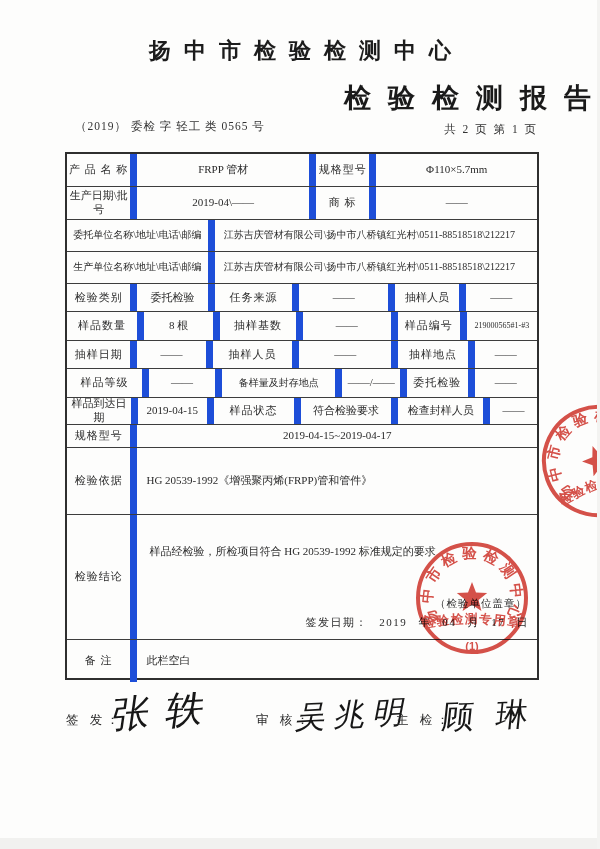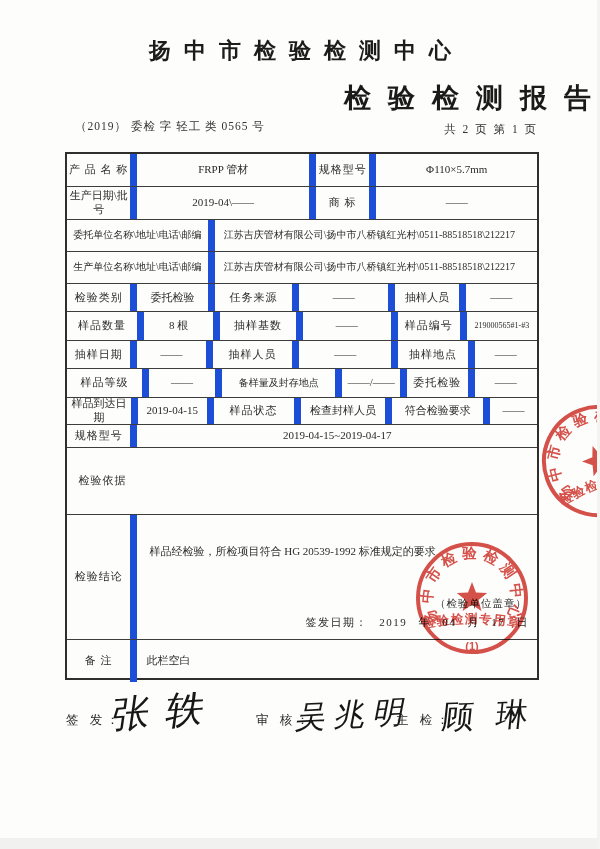--- a/index.html
+++ b/index.html
@@ -122,32 +122,33 @@
     <div class="td small" style="width:125px;letter-spacing:0">备样量及封存地点</div>
     <div class="td" style="width:67px">——/——</div>
     <div class="td lbl" style="width:70px">委托检验</div>
     <div class="td" style="width:65px">——</div>
   </div>
 
   <div class="tr" style="height:27px">
     <div class="td lbl" style="width:71px;letter-spacing:0">样品到达日期</div>
     <div class="td" style="width:76px">2019-04-15</div>
     <div class="td lbl" style="width:87px">样品状态</div>
+    <div class="td" style="width:98px">符合检验要求</div>
     <div class="td lbl" style="width:92px;letter-spacing:0">检查封样人员</div>
-    <div class="td" style="width:98px">符合检验要求</div>
     <div class="td" style="width:47px">——</div>
   </div>
 
   <div class="tr" style="height:23px">
     <div class="td lbl" style="width:71px">规格型号</div>
     <div class="td" style="width:403px">2019-04-15~2019-04-17</div>
   </div>
 
   <div class="tr" style="height:67px">
     <div class="td lbl" style="width:71px">检验依据</div>
+    <div class="td left" style="width:403px">HG 20539-1992《增强聚丙烯(FRPP)管和管件》</div>
   </div>
 
   <div class="tr" style="height:125px">
     <div class="td lbl" style="width:71px">检验结论</div>
     <div class="td concl-cell" style="width:403px">
       <div class="concl-text">样品经检验，所检项目符合 HG 20539-1992 标准规定的要求</div>
       <div class="stamp-note">（检验单位盖章）</div>
       <div class="sign-date">签发日期： 2019 年 04 月 17 日</div>
     </div>
   </div>

